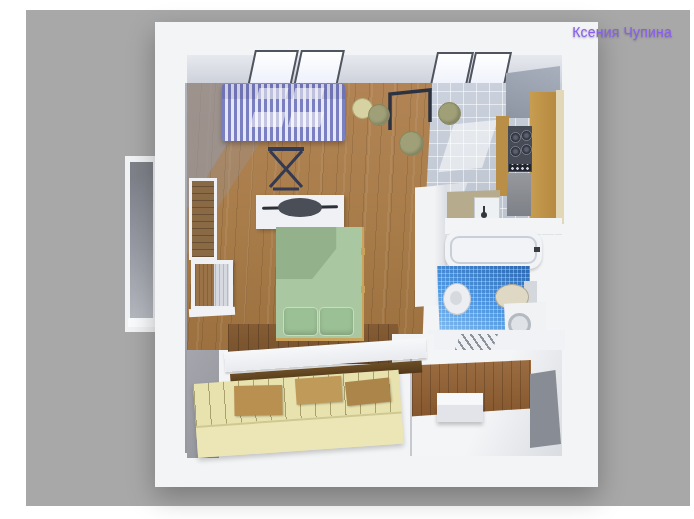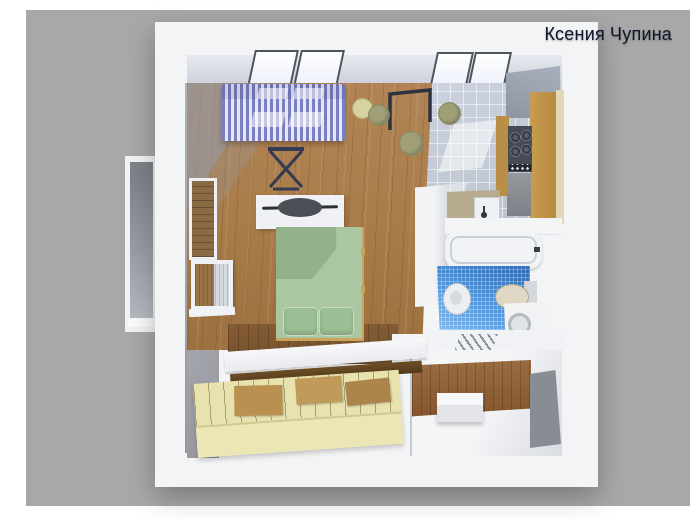--- a/index.html
+++ b/index.html
@@ -5,21 +5,21 @@
   html,body{margin:0;padding:0;}
   body{width:694px;height:519px;overflow:hidden;background:#ffffff;
        font-family:"Liberation Sans", sans-serif;}
   .stage{position:relative;width:694px;height:519px;background:#fff;}
   .abs{position:absolute;}
 
   
   .canvas-gray{left:26px;top:10px;width:664px;height:496px;background:#a8a8a8;}
 
   
-  .watermark{top:24px;right:22px;color:#0f172a;font-size:18px;letter-spacing:.2px;
+  .watermark{top:24px;right:22px;color:#8b5cf6;font-size:14px;letter-spacing:.2px;
              text-shadow:0 1px 2px rgba(80,80,80,.55);text-align:center;}
 
   
   .apt-slab{left:155px;top:22px;width:443px;height:465px;background:#f3f4f6;
             box-shadow:0 10px 26px rgba(0,0,0,.28);}
 
   
   .balcony-frame{left:125px;top:156px;width:34px;height:176px;background:#f2f3f5;}
   .balcony-opening{left:130px;top:162px;width:23px;height:163px;
       background:linear-gradient(160deg,#7f828a 10%,#9b9ea6 55%,#b7bac1 95%);}

